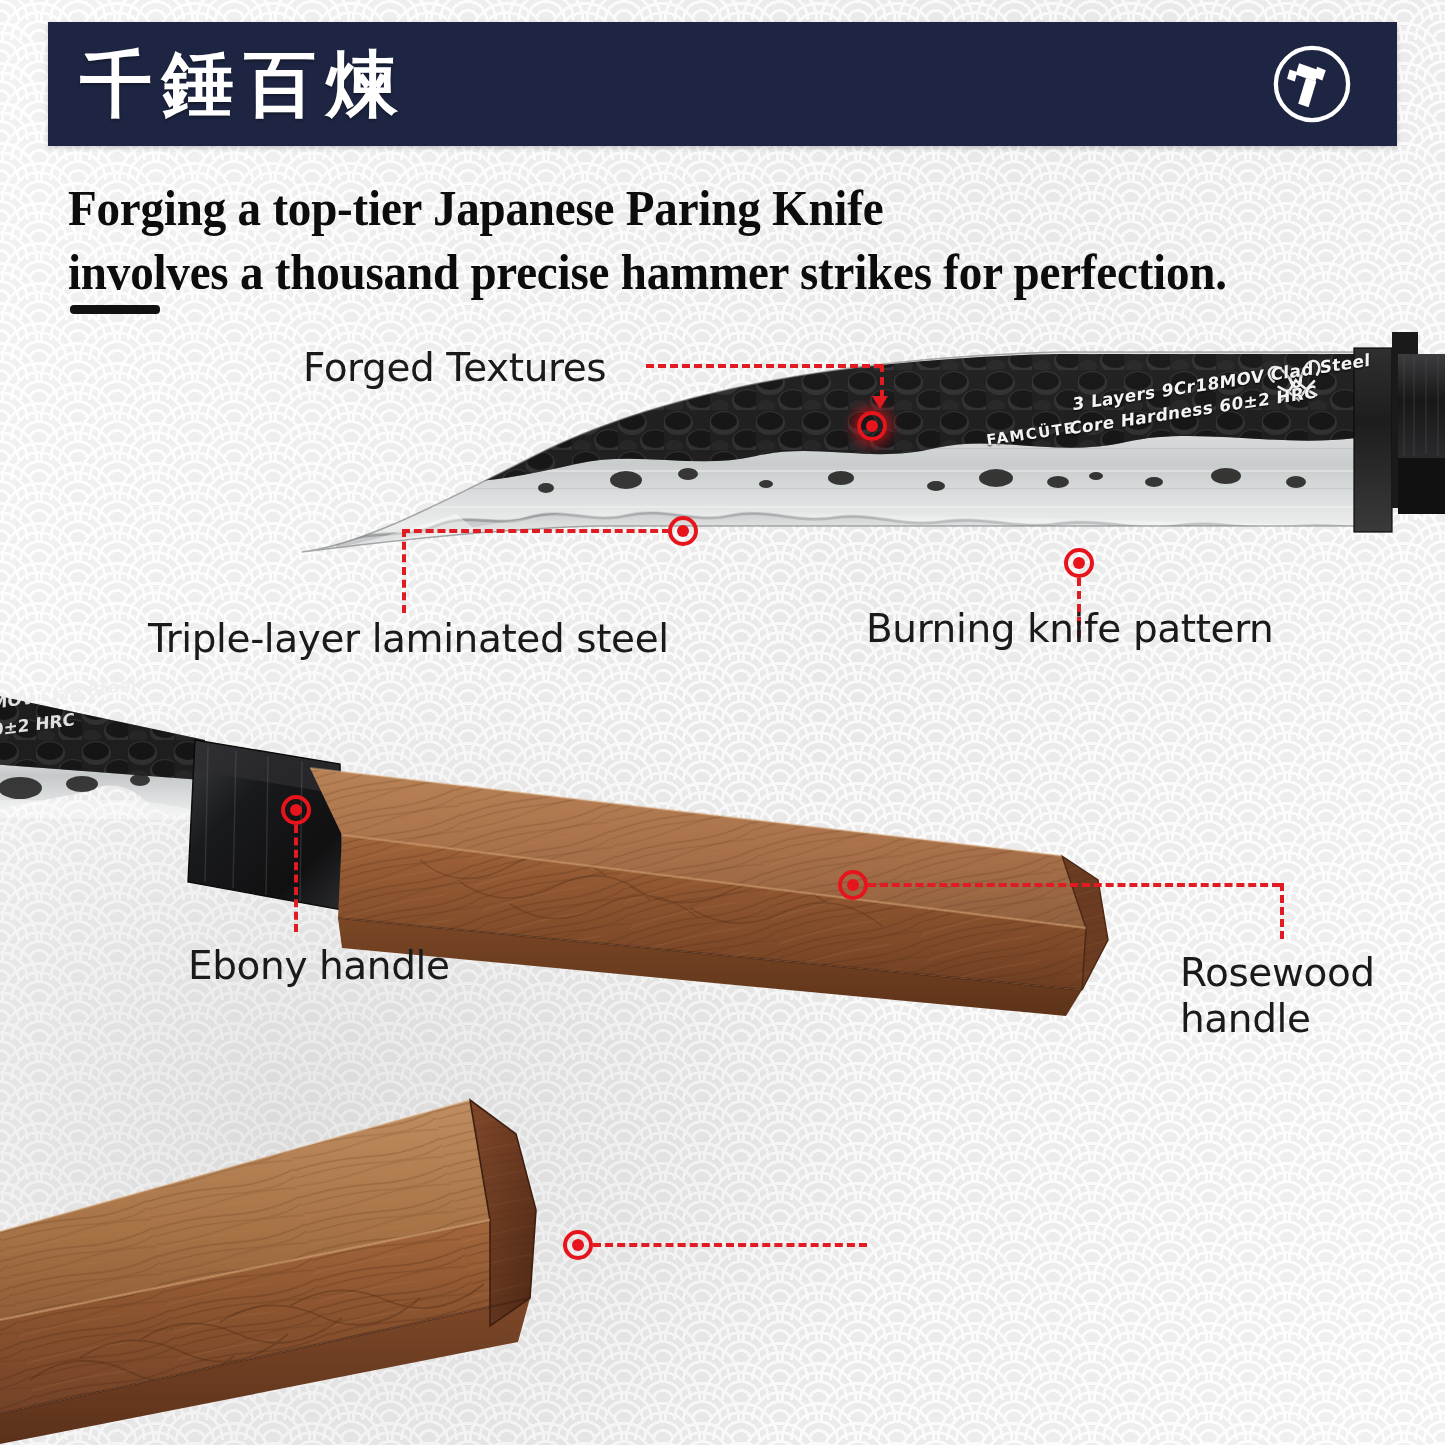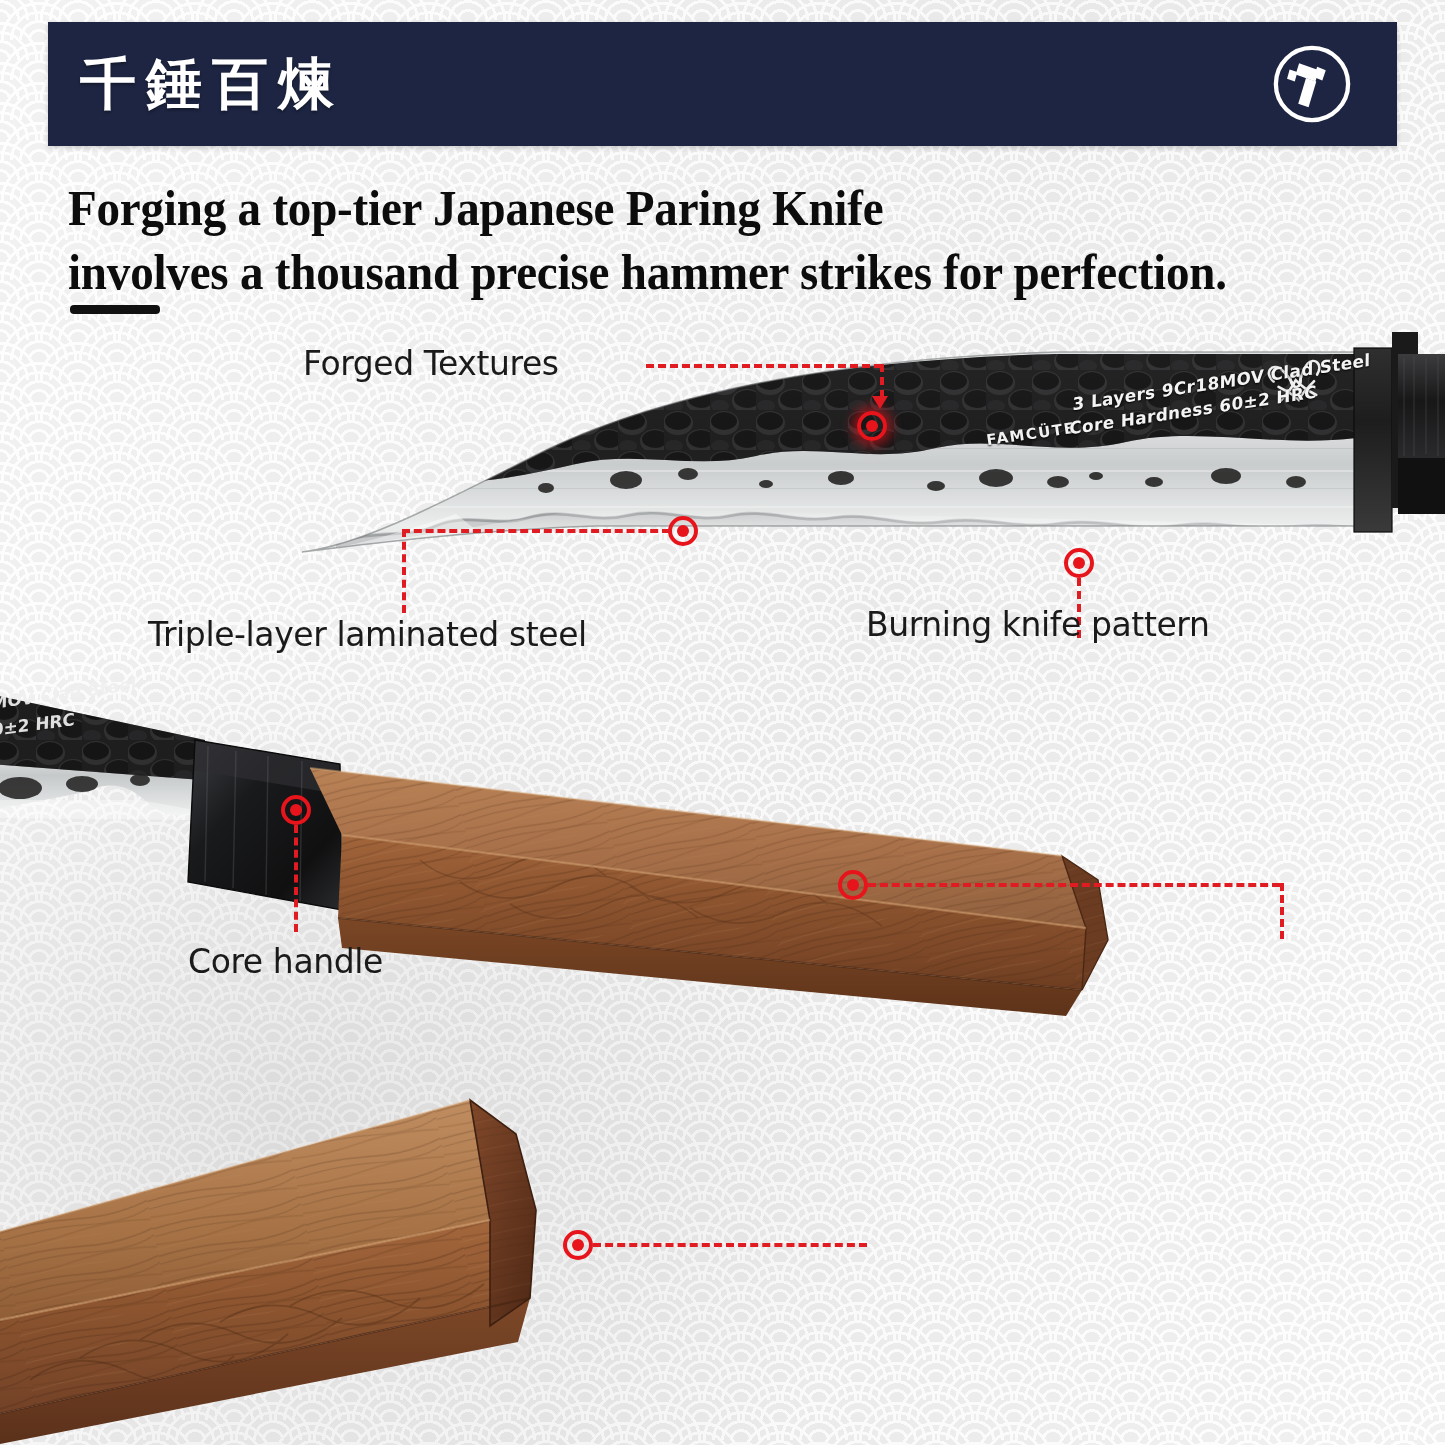--- a/index.html
+++ b/index.html
@@ -39,21 +39,21 @@
   
   .header-bar{
     position:absolute;left:48px;top:22px;width:1349px;height:124px;
     background:#1d2542;
     display:flex;align-items:center;justify-content:space-between;
     box-shadow:0 2px 5px rgba(0,0,0,.18);
   }
   .header-title{
     color:#ffffff;
     font-family:"DejaVu Sans","Liberation Sans",sans-serif;
-    font-size:56px;font-weight:700;
+    font-size:72px;font-weight:700;
     letter-spacing:10px;
     margin-left:32px;
     line-height:1;
     text-shadow:0 2px 3px rgba(0,0,0,.35);
     white-space:nowrap;
   }
   .header-icon{
     margin-right:42px;width:86px;height:86px;
     display:flex;align-items:center;justify-content:center;
   }
@@ -91,21 +91,21 @@
   
   .knife3{
     position:absolute;left:-30px;top:1090px;width:660px;height:360px;
     pointer-events:none;
   }
 
   
   .callout{
     position:absolute;
     font-family:"DejaVu Sans","Liberation Sans",sans-serif;
-    font-size:33px;
+    font-size:39px;
     color:#1a1a1a;
     line-height:1.12;
     letter-spacing:-.4px;
     white-space:pre-line;
   }
 
   
   .lead-h{
     position:absolute;height:0;
     border-top:4px dashed #e11b22;
@@ -515,17 +515,19 @@
 
   <div class="marker" style="left:563px;top:1230px;"></div>
   <div class="lead-h" style="left:593px;top:1243px;width:274px;"></div>
 
   <div class="callout" style="left:303px;top:346px;">Forged Textures</div>
 
   <div class="callout" style="left:148px;top:617px;text-align:right;">Triple-layer laminated steel</div>
 
   <div class="callout" style="left:866px;top:607px;">Burning knife pattern</div>
 
-  <div class="callout" style="left:188px;top:944px;">Core handle</div>
-
+  <div class="callout" style="left:188px;top:944px;">Ebony handle</div>
+
+  <div class="callout" style="left:1180px;top:950px;line-height:1.18;">Rosewood
+handle</div>
 
 
 </div>
 
 </body></html>

